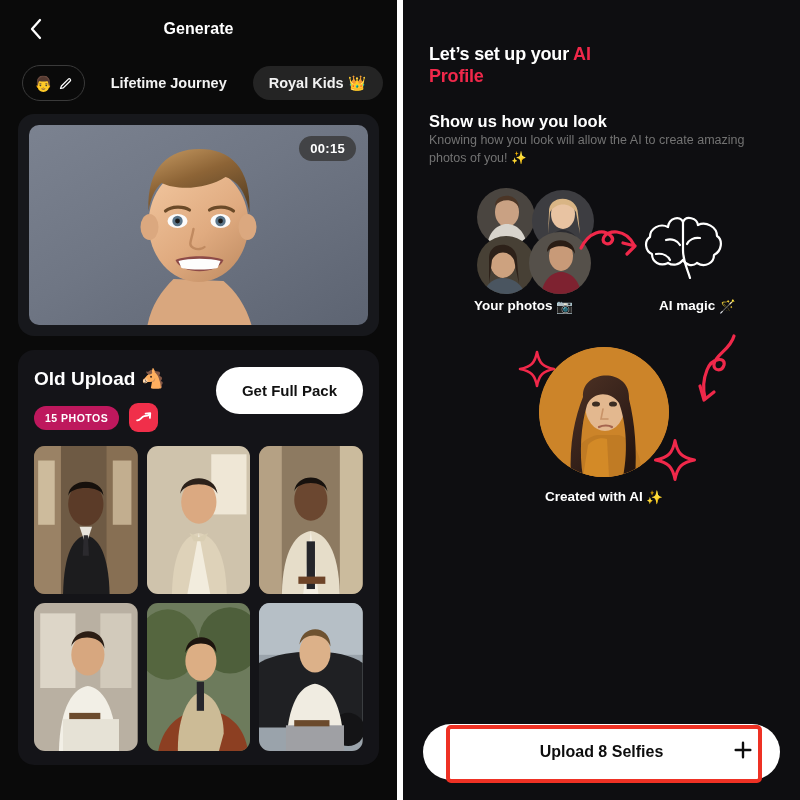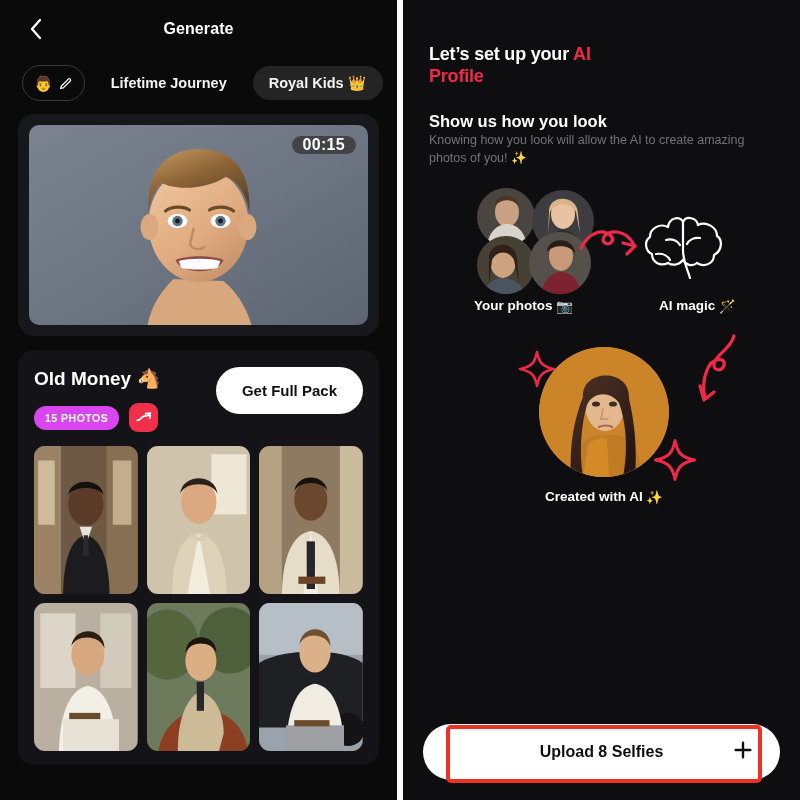--- a/index.html
+++ b/index.html
@@ -70,38 +70,38 @@
     position: relative;
   }
   .video-inner {
     width: 100%; height: 100%; border-radius: 10px; overflow: hidden;
     position: relative;
     background: linear-gradient(150deg,#7b8290 0%,#6f7684 45%,#5d6472 100%);
   }
   .timer {
     position: absolute; right: 12px; top: 11px; z-index: 4;
     background: rgba(60,60,62,.88); color: #fff;
-    font-size: 16px; font-weight: 700; letter-spacing: .3px;
-    padding: 0 11px; border-radius: 13px;
+    font-size: 13px; font-weight: 700; letter-spacing: .3px;
+    padding: 5px 11px; border-radius: 13px;
   }
   
   .boy { position: absolute; left: 50%; bottom: 0; transform: translateX(-50%); width: 155px; height: 196px; }
 
   
   .pack-card {
     margin: 14px 18px 0 18px; border-radius: 16px;
     background: #141418; padding: 17px 16px 14px 16px;
   }
   .pack-top { display: flex; align-items: flex-start; justify-content: space-between; }
   .pack-title {
     color: #fff; font-size: 19px; font-weight: 700; display: flex; align-items: center; gap: 6px;
   }
   .pack-meta { display: flex; align-items: center; gap: 10px; margin-top: 13px; }
   .photos-badge {
-    background: #d946ef; color: #fff; font-size: 10.5px; font-weight: 700;
+    background: #be185d; color: #fff; font-size: 10.5px; font-weight: 700;
     letter-spacing: .5px; padding: 6px 11px; border-radius: 13px;
   }
   .trend-icon {
     width: 29px; height: 29px; border-radius: 9px; background: #f02f4a;
     display: flex; align-items: center; justify-content: center; cursor: pointer;
   }
   .get-pack {
     background: #fff; color: #111; border: none; cursor: pointer;
     font-family: "Liberation Sans", sans-serif;
     font-size: 15px; font-weight: 700;
@@ -240,21 +240,21 @@
           <path d="M54 131 C66 126 90 126 102 131 C96 146 60 146 54 131 Z" fill="#8d4a47"></path>
           <path d="M57 132 C68 129 88 129 99 132 L96 139 C86 141 70 141 60 139 Z" fill="#fdfdfd"></path>
         </svg>
       </div>
     </div>
 
     <div class="pack-card">
       <div class="pack-top">
         <div>
           <div class="pack-title">
-            <span>Old Money</span>
+            <span>Old Upload</span>
             <span>🐴</span>
           </div>
           <div class="pack-meta">
             <span class="photos-badge">15 PHOTOS</span>
             <span class="trend-icon">
               <svg width="17" height="17" viewBox="0 0 24 24" fill="none">
                 <path d="M3 16 C7 17 9 11 13 10 C16 9 18 11 21 7" stroke="#fff" stroke-width="2.6" stroke-linecap="round" stroke-linejoin="round"></path>
                 <path d="M15 6.5 L21.5 6 L21 12.5" stroke="#fff" stroke-width="2.6" stroke-linecap="round" stroke-linejoin="round" fill="none"></path>
               </svg>
             </span>

